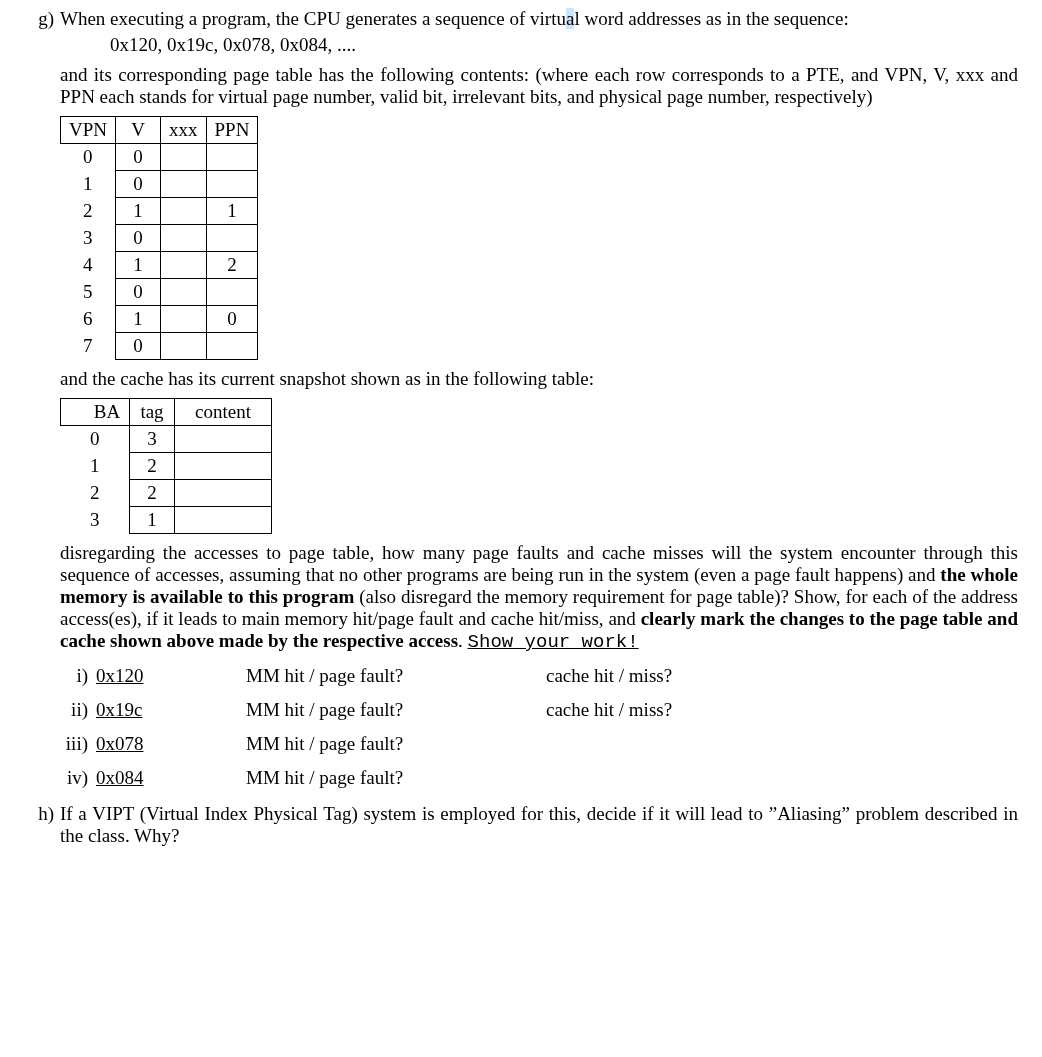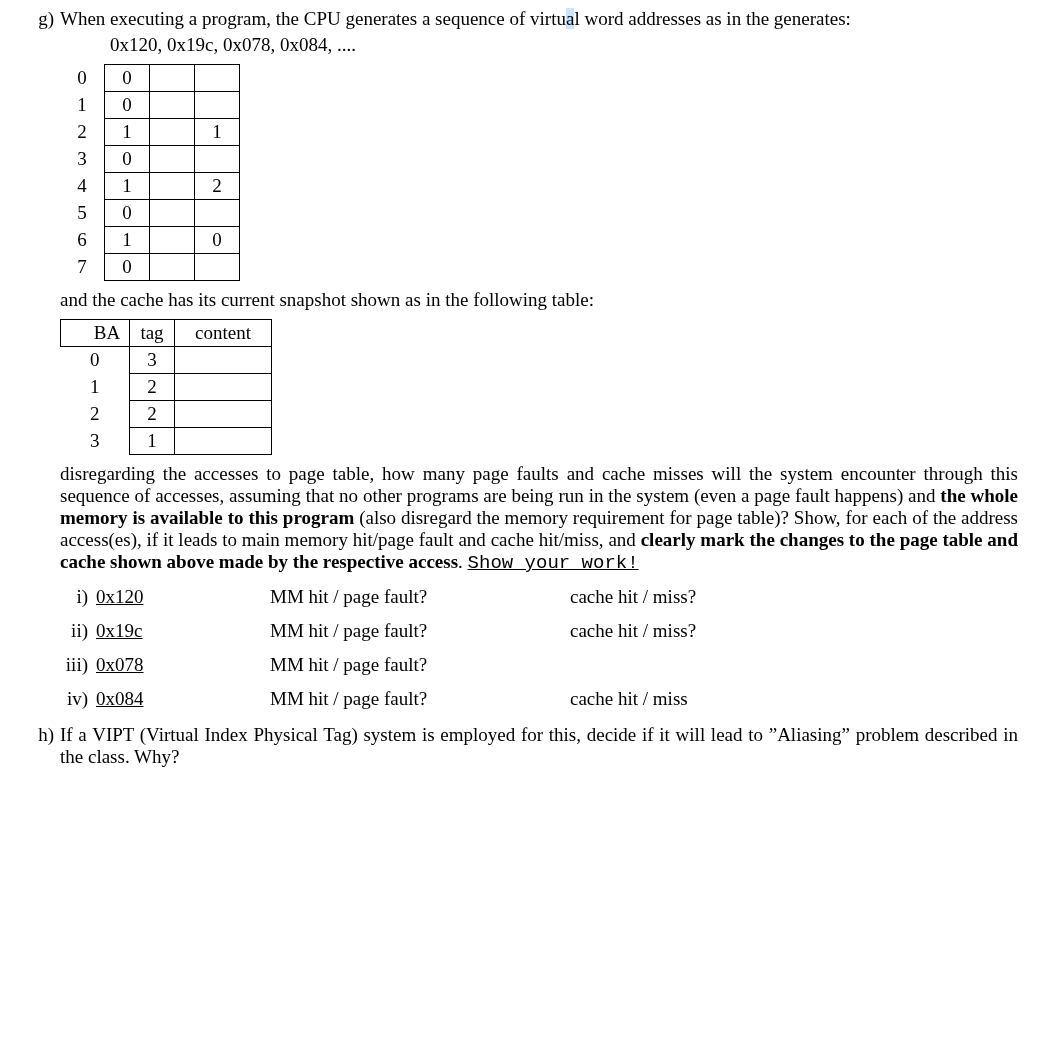--- a/index.html
+++ b/index.html
@@ -70,48 +70,54 @@
     flex: 0 0 46px;
     text-align: right;
     padding-right: 8px;
   }
   .romanlist .raddr {
     flex: 0 0 150px;
     text-decoration: underline;
   }
   .romanlist .rmm {
     flex: 0 0 300px;
-    margin-left: 24px;
   }
   .romanlist .rcache {
     flex: 1 1 auto;
   }
   .underline {
     text-decoration: underline;
     font-family: Liberation Mono, monospace;
   }
   b { font-weight: bold; }
 </style>
 </head>
 <body>
 
 <div class="page">
 
   <div class="qrow">
     <div class="qlabel">g)</div>
     <div class="qbody">
-      <span>When executing a program, the CPU generates a sequence of virtu</span><span style="background:#cde6ff;">a</span><span>l word addresses as in the generates:</span>
+      <span>When executing a program, the CPU generates a sequence of virtu</span><span style="background:#cde6ff;">a</span><span>l word addresses as in the sequence:</span>
     </div>
   </div>
 
   <div class="addrline">0x120, 0x19c, 0x078, 0x084, ....</div>
 
+  <div class="para" style="margin-left:36px;">and its corresponding page table has the following contents: (where each row corresponds to a PTE, and VPN, V, xxx and PPN each stands for virtual page number, valid bit, irrelevant bits, and physical page number, respectively)</div>
 
   <table class="ptable">
     <tbody>
+        <tr>
+      <th class="firsthdr">VPN</th>
+      <th class="hdr">V</th>
+      <th class="hdr">xxx</th>
+      <th class="hdr">PPN</th>
+    </tr>
     <tr>
           <td class="firstcol">0</td>
           <td class="cell">0</td>
           <td class="cell"></td>
           <td class="cell"></td>
         </tr>
     <tr>
           <td class="firstcol">1</td>
           <td class="cell">0</td>
           <td class="cell"></td>
@@ -207,21 +213,20 @@
     </div>
     <div class="rrow">
       <div class="rnum">iii)</div>
       <div class="raddr">0x078</div>
       <div class="rmm">MM hit / page fault?</div>
     </div>
     <div class="rrow">
       <div class="rnum">iv)</div>
       <div class="raddr">0x084</div>
       <div class="rmm">MM hit / page fault?</div>
-      <div class="rcache">cache hit / miss</div>
     </div>
   </div>
 
   <div class="qrow" style="margin-top:14px;">
     <div class="qlabel">h)</div>
     <div class="qbody">If a VIPT (Virtual Index Physical Tag) system is employed for this, decide if it will lead to ”Aliasing” problem described in the class. Why?</div>
   </div>
 
 </div>
 

